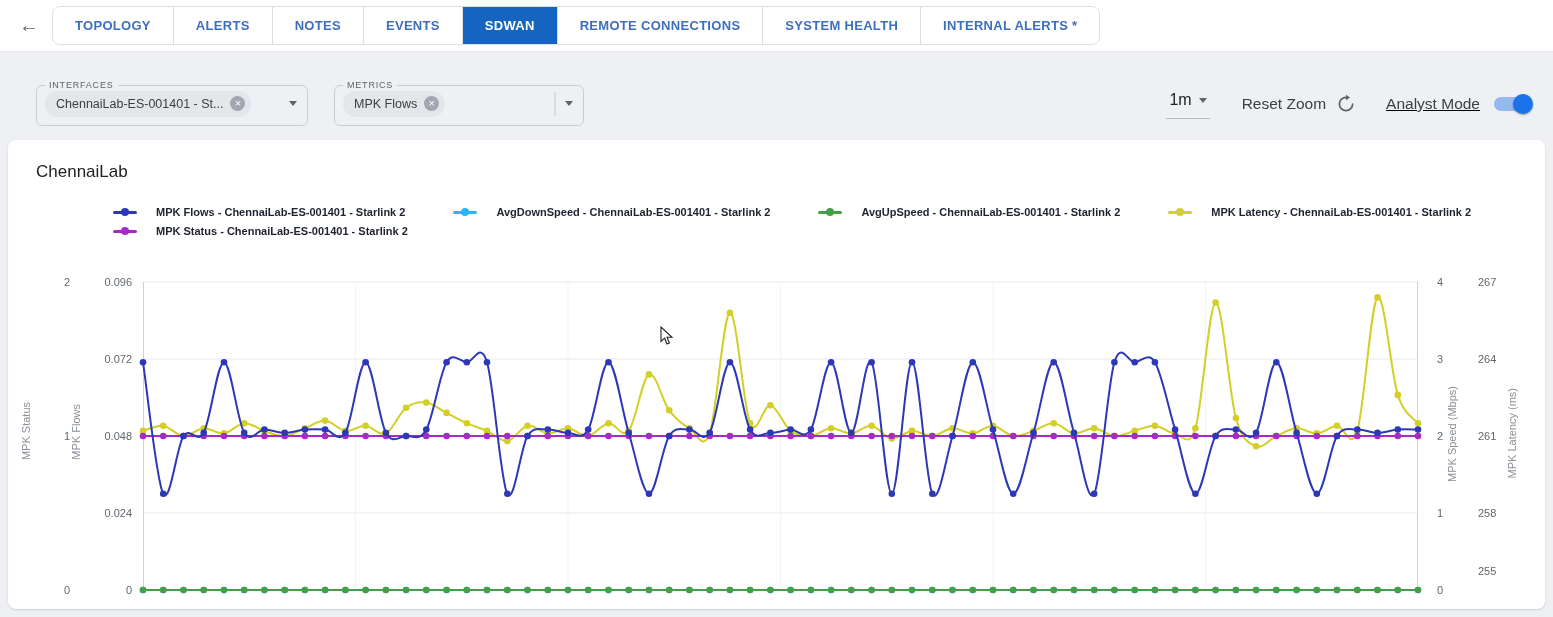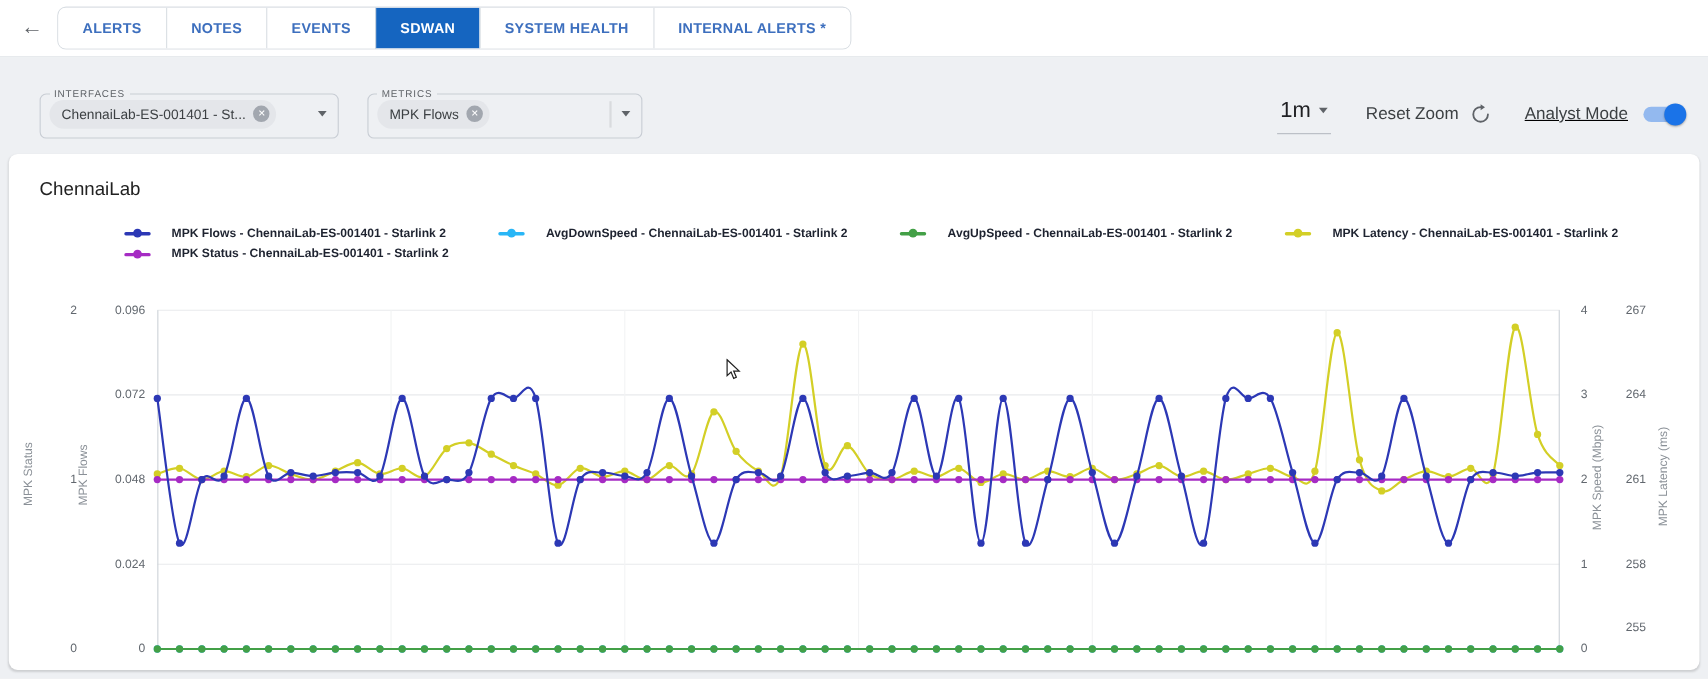--- a/index.html
+++ b/index.html
@@ -30,21 +30,21 @@
   .chip-x{flex:0 0 auto;width:15px;height:15px;border-radius:50%;background:#a2a7af;color:#fff;font-size:11px;
     line-height:15px;text-align:center;margin-left:7px;cursor:pointer;}
   .caret{width:0;height:0;border-left:4.5px solid transparent;border-right:4.5px solid transparent;
     border-top:5.5px solid #5f6368;margin-left:auto;}
   .field-divider{width:2px;height:24px;background:#d9dbde;margin-left:auto;margin-right:9px;}
   .if-field{width:272px;}
   .mt-field{width:250px;}
 
   .right-controls{margin-left:auto;display:flex;align-items:center;padding-right:6px;}
   .interval{display:flex;align-items:center;gap:7px;border-bottom:1px solid #b6bbc2;padding:2px 3px 9px 3px;
-    font-size:20px;color:#202124;cursor:pointer;}
+    font-size:16px;color:#202124;cursor:pointer;}
   .interval .caret{margin-left:0;}
   .reset-zoom{display:flex;align-items:center;gap:10px;margin-left:32px;cursor:pointer;}
   .reset-zoom-label{font-size:15.5px;color:#3c4043;}
   .analyst{display:flex;align-items:center;gap:14px;margin-left:30px;text-decoration:underline;}
   .analyst-label{font-size:15.5px;color:#3c4043;}
   .toggle{position:relative;width:37px;height:14px;border-radius:7px;background:#93b9ef;cursor:pointer;margin-right:6px;}
   .toggle .thumb{position:absolute;right:-2px;top:-3px;width:20px;height:20px;border-radius:50%;
     background:#1a73e8;box-shadow:0 1px 2px rgba(0,0,0,.35);}
 
   
@@ -66,24 +66,26 @@
   #chart-svg{position:absolute;left:135px;top:142px;overflow:visible;}
 
   .mouse-cursor{position:absolute;left:660px;top:326px;pointer-events:none;}
 </style>
 </head>
 <body>
 
 <div class="topbar">
   <div class="back-btn">←</div>
   <div class="tabs">
+    <div class="tab">TOPOLOGY</div>
     <div class="tab">ALERTS</div>
     <div class="tab">NOTES</div>
     <div class="tab">EVENTS</div>
     <div class="tab active">SDWAN</div>
+    <div class="tab">REMOTE CONNECTIONS</div>
     <div class="tab">SYSTEM HEALTH</div>
     <div class="tab">INTERNAL ALERTS *</div>
   </div>
 </div>
 
 <div class="filterbar">
 
   <fieldset class="field if-field">
     <legend><span>INTERFACES</span></legend>
     <div class="field-inner">

